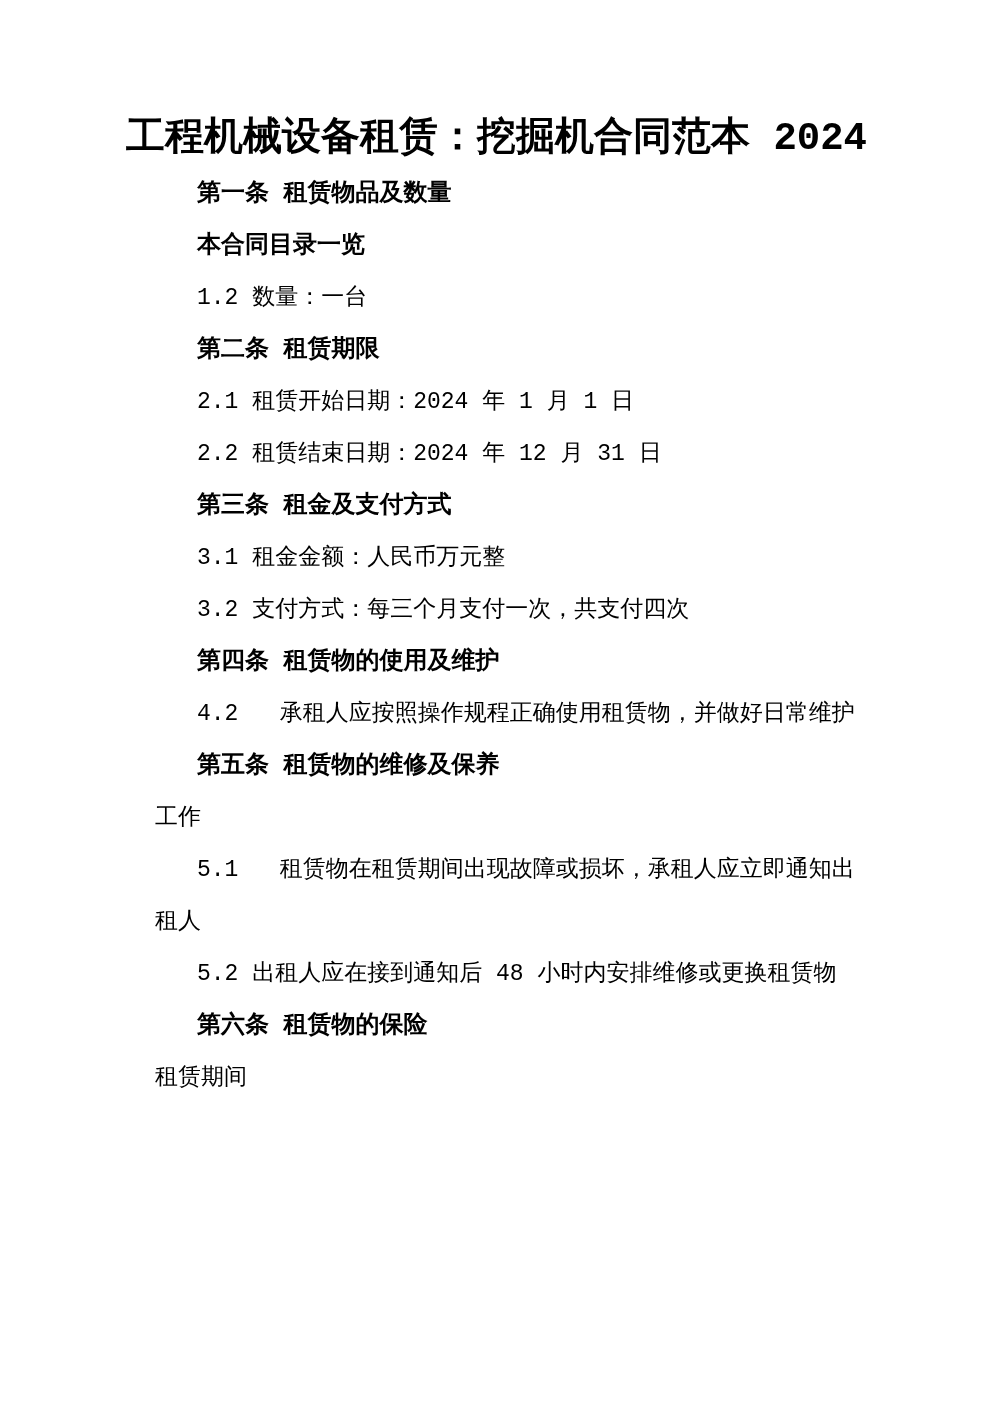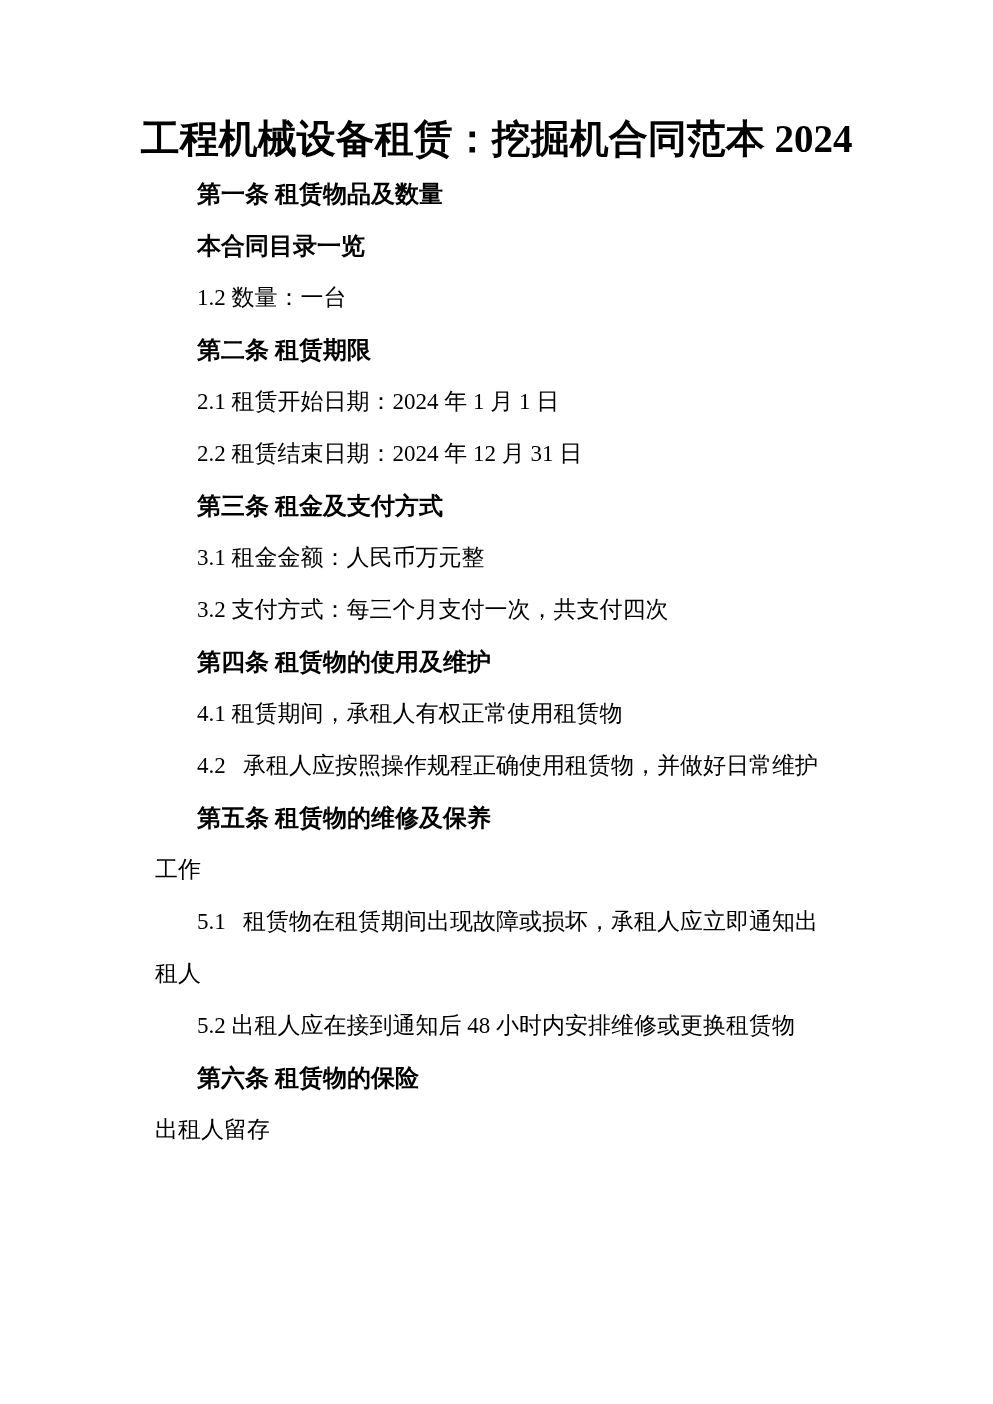--- a/index.html
+++ b/index.html
@@ -6,21 +6,21 @@
     margin: 0;
     padding: 0;
     background: #ffffff;
   }
   .page {
     position: relative;
     width: 993px;
     height: 1404px;
     background: #ffffff;
     color: #000000;
-    font-family: Liberation Serif, serif;
+    font-family: Liberation Mono, monospace;
     overflow: hidden;
   }
   .title {
     margin: 0;
     padding-top: 110px;
     text-align: center;
     font-size: 39px;
     font-weight: 700;
     line-height: 58px;
     white-space: pre;
@@ -53,23 +53,22 @@
     <p class="line heading">第一条 租赁物品及数量</p>
     <p class="line heading">本合同目录一览</p>
     <p class="line">1.2 数量：一台</p>
     <p class="line heading">第二条 租赁期限</p>
     <p class="line">2.1 租赁开始日期：2024 年 1 月 1 日</p>
     <p class="line">2.2 租赁结束日期：2024 年 12 月 31 日</p>
     <p class="line heading">第三条 租金及支付方式</p>
     <p class="line">3.1 租金金额：人民币万元整</p>
     <p class="line">3.2 支付方式：每三个月支付一次，共支付四次</p>
     <p class="line heading">第四条 租赁物的使用及维护</p>
-    <p class="line">4.1 租赁期间，承租人有权正常使用租赁物</p>
     <p class="line">4.2   承租人应按照操作规程正确使用租赁物，并做好日常维护</p>
     <p class="line heading">第五条 租赁物的维修及保养</p>
     <p class="line flush">工作</p>
     <p class="line">5.1   租赁物在租赁期间出现故障或损坏，承租人应立即通知出</p>
     <p class="line flush">租人</p>
     <p class="line">5.2 出租人应在接到通知后 48 小时内安排维修或更换租赁物</p>
     <p class="line heading">第六条 租赁物的保险</p>
-    <p class="line flush">出租人留存</p>
+    <p class="line flush">租赁期间</p>
   </div>
 </div>
 
 </body></html>

